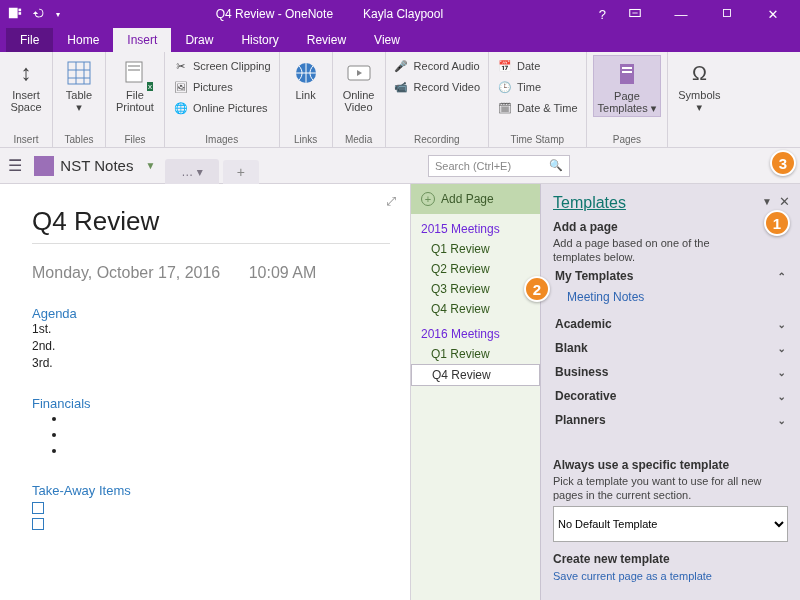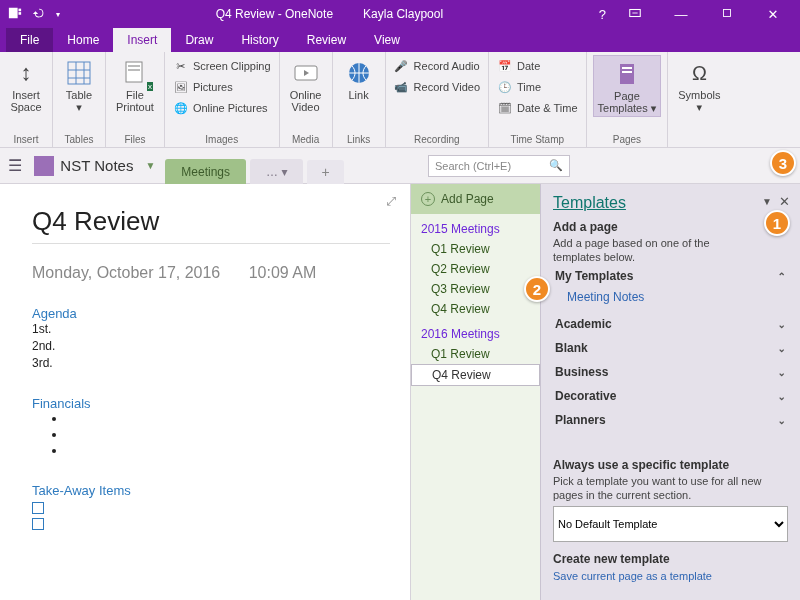--- a/index.html
+++ b/index.html
@@ -179,44 +179,44 @@
           </div>
       </div>
     </div>
     <div class="label">Images</div>
   </div>
   <div class="group">
     <div class="controls">
       <div class="bigbtn">
         <div class="ico">
             <svg width="26" height="26">
+              <circle cx="13" cy="13" r="10" fill="#3b7cc4"></circle>
+              <path d="M3 13h20M13 3v20M6 6c4 4 4 10 0 14M20 6c-4 4-4 10 0 14" stroke="#fff" fill="none"></path>
+            </svg>
+          </div>
+        <div class="txt">Link
+ </div>
+      </div>
+    </div>
+    <div class="label">Links</div>
+  </div>
+  <div class="group">
+    <div class="controls">
+      <div class="bigbtn">
+        <div class="ico">
+            <svg width="26" height="26">
               <rect x="2" y="6" width="22" height="14" rx="2" fill="#fff" stroke="#888"></rect>
               <path d="M11 10v6l5-3z" fill="#888"></path>
             </svg>
           </div>
         <div class="txt">Online
 Video</div>
       </div>
     </div>
     <div class="label">Media</div>
-  </div>
-  <div class="group">
-    <div class="controls">
-      <div class="bigbtn">
-        <div class="ico">
-            <svg width="26" height="26">
-              <circle cx="13" cy="13" r="10" fill="#3b7cc4"></circle>
-              <path d="M3 13h20M13 3v20M6 6c4 4 4 10 0 14M20 6c-4 4-4 10 0 14" stroke="#fff" fill="none"></path>
-            </svg>
-          </div>
-        <div class="txt">Link
- </div>
-      </div>
-    </div>
-    <div class="label">Links</div>
   </div>
   <div class="group">
     <div class="controls">
       <div class="stack">
         <div class="smallbtn">
             <span class="ico">🎤</span>
             <span>Record Audio</span>
           </div>
         <div class="smallbtn">
             <span class="ico">📹</span>
@@ -271,21 +271,20 @@
     </div>
     <div class="label">&nbsp;</div>
   </div>
 </div>
 
 <div class="navbar">
   <span style="padding:0 2px 0 8px;color:#5a5264">☰</span>
   <div class="nbicon"></div>
   <span class="nbname">NST Notes</span>
   <span class="ddarrow">▼</span>
-  <div class="sectiontab">Meetings</div>
   <div class="sectiontab muted">… ▾</div>
   <div class="sectiontab addtab">+</div>
   <div class="searchbox">
     <span>Search (Ctrl+E)</span>
     <span style="color:#9b6fb7">🔍</span>
   </div>
 </div>
 
 <div class="contentrow">
   <div class="page">

